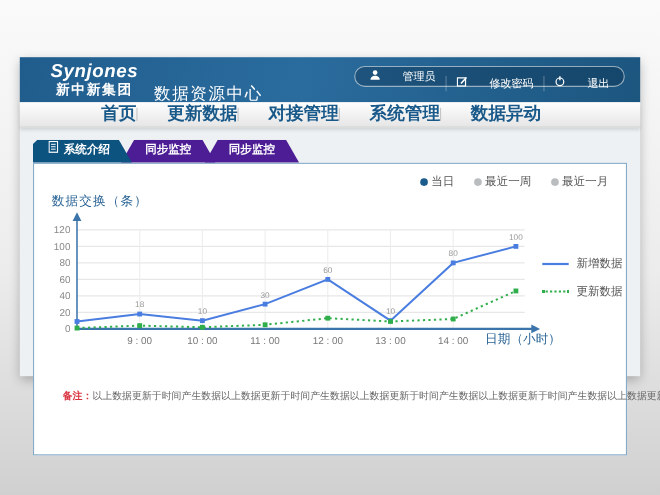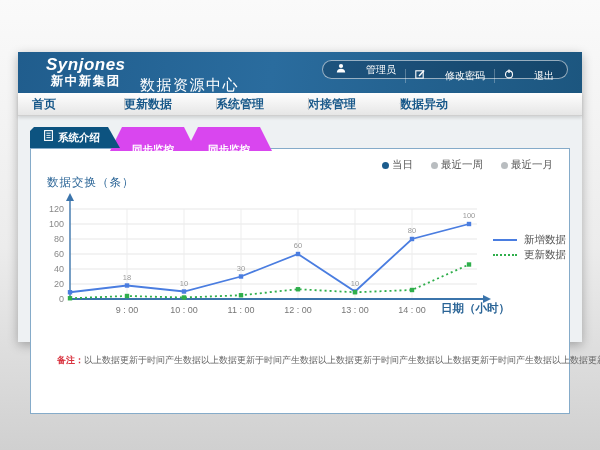--- a/index.html
+++ b/index.html
@@ -30,55 +30,55 @@
   .pill { display:flex; gap:20px; padding:0 9px; color:#fff; font-size:10px; cursor:pointer; }
   .pill + .pill { border-left:1px solid rgba(255,255,255,.28);margin-top:12px; }
   .pill svg { display:block; }
   
   .navbar {
     height:23px; background:linear-gradient(#fefefe,#e6e6e6);
     border-bottom:1px solid #cfcfcf; box-shadow:0 2px 3px rgba(0,0,0,.12);
     display:flex; padding-left:14px; position:relative; z-index:2;
   }
   .nav-item {
-    width:92px; text-align:left; line-height:22px; font-size:12px; font-weight:bold;
+    width:92px; text-align:right; line-height:22px; font-size:16px; font-weight:bold;
     color:#19598a; cursor:pointer; position:relative;
   }
   .nav-item + .nav-item::before {
     content:""; position:absolute; left:0; top:5px; height:12px; width:1px; background:#c6c6c6;
   }
   
   .tabs { position:absolute; left:12px; top:75px; display:flex; height:21px; }
   .tab {
     height:21px; color:#fff; font-size:10.5px; font-weight:bold; line-height:21px;
-    padding:0 20px 0 14px; cursor:pointer; white-space:nowrap;
+    padding:0 20px 0 14px; cursor:pointer; white-space:nowrap;font-family:Liberation Mono, monospace;
   }
   .tab-active {
     background:#0c5380; z-index:3; display:flex; align-items:center; gap:5px;
     clip-path:polygon(0 4px,4px 0,calc(100% - 12px) 0,100% 100%,0 100%);
   }
   .tab-idle {
-    background:#d946ef; margin-left:-10px; z-index:2;
+    background:#4c1d95; margin-left:-10px; z-index:2;
     clip-path:polygon(12px 0,calc(100% - 12px) 0,100% 100%,0 100%);
-    padding:12px 22px;
+    padding:0 22px;
   }
   .tab-idle.second { z-index:1; }
   
   .panel {
     position:absolute; left:12px; top:96px; width:540px; height:266px;
     background:#fff; border:1px solid #85abc9;
   }
   .range-group { position:absolute; top:9px; right:16px; display:flex; gap:18px; }
   .range-opt { display:flex; align-items:center; gap:3px; font-size:10.5px; color:#555; cursor:pointer; }
   .dot { width:7px; height:7px; border-radius:50%; background:#b9bdc0; }
   .dot.sel { background:#1b5c8d; }
   .y-title { position:absolute; left:16px; top:26px; font-size:11.5px; font-weight:normal; color:#2a6496; letter-spacing:1px; }
-  .x-title { position:absolute; left:410px; top:152px; font-size:11.5px; font-weight:bold; color:#2a6496; }
+  .x-title { position:absolute; left:410px; top:152px; font-size:11.5px; font-weight:normal; color:#2a6496; }
   #chart-svg { position:absolute; left:8px; top:40px; }
-  .chart-legend { position:absolute; left:462px; top:84px; display:flex; flex-direction:column; gap:1px; }
+  .chart-legend { position:absolute; left:462px; top:84px; display:flex; flex-direction:column; gap:11px; }
   .leg-row { display:flex; align-items:center; gap:7px; font-size:10.5px; color:#555; }
   .sw { width:24px; height:0; border-top:2px solid #4a7de0; }
   .note { position:absolute; left:26px; top:205px; font-size:9px; color:#666; white-space:nowrap; }
   .note b { color:#d9333f; font-weight:bold; }
 </style>
 </head>
 <body>
 
 <div class="window">
 
@@ -116,22 +116,22 @@
             </svg>
         </span>
         <span>退出</span>
       </span>
     </div>
   </div>
 
   <div class="navbar">
     <div class="nav-item">首页</div>
     <div class="nav-item">更新数据</div>
+    <div class="nav-item">对接管理</div>
     <div class="nav-item">系统管理</div>
-    <div class="nav-item">对接管理</div>
     <div class="nav-item">数据异动</div>
   </div>
 
   <div class="tabs">
     <div class="tab tab-active">
       <span>
         <svg width="9" height="11" viewBox="0 0 9 11">
             <rect x="0.6" y="0.6" width="7.8" height="9.8" fill="none" stroke="#fff" stroke-width="1.1"></rect>
             <line x1="2.4" y1="3.2" x2="6.6" y2="3.2" stroke="#fff" stroke-width="0.9"></line>
             <line x1="2.4" y1="5.4" x2="6.6" y2="5.4" stroke="#fff" stroke-width="0.9"></line>

